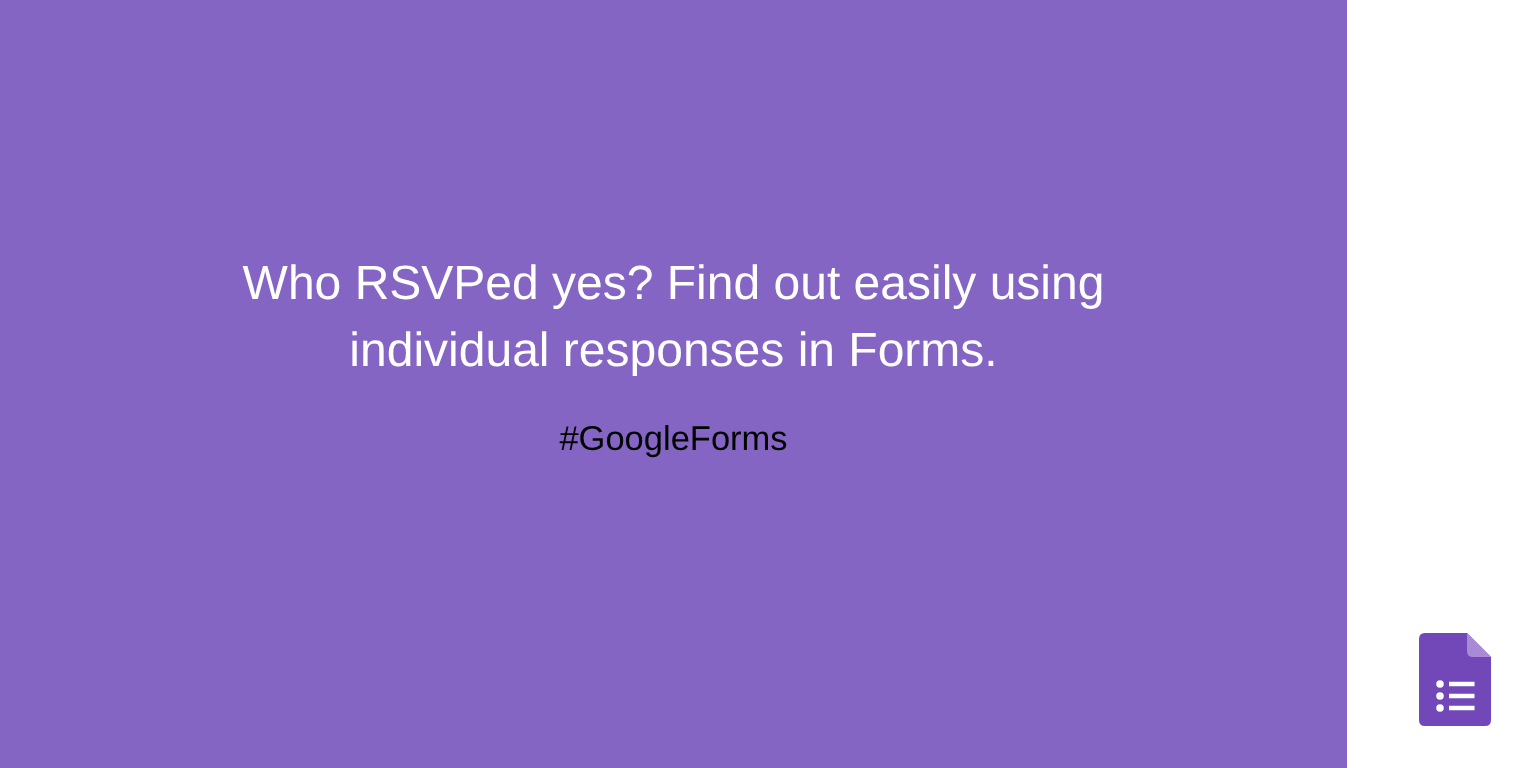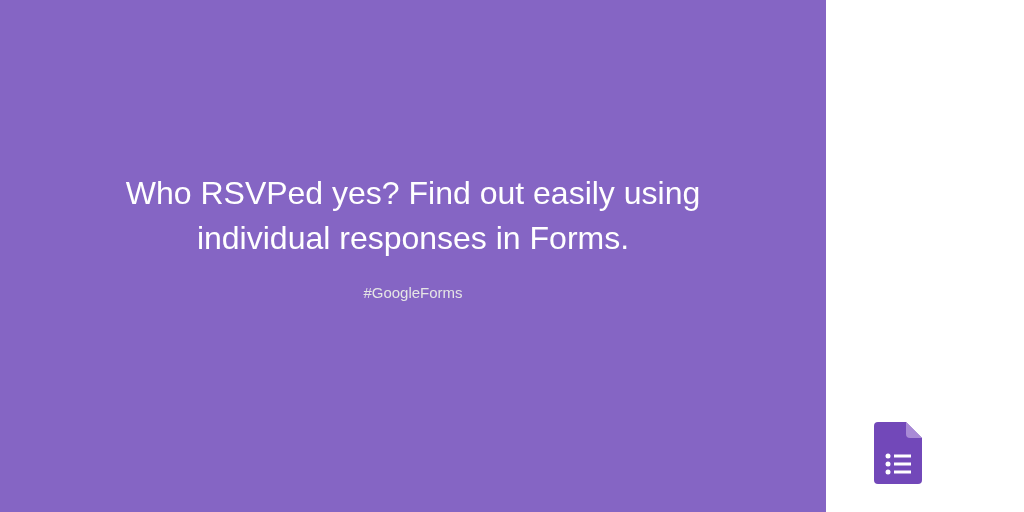--- a/index.html
+++ b/index.html
@@ -8,41 +8,41 @@
       box-sizing: border-box;
     }
     body {
       width: 1024px;
       height: 512px;
       display: flex;
       font-family: Arial, Helvetica, sans-serif;
       overflow: hidden;
     }
     .main-panel {
-      width: 826px;
+      width: 898px;
       height: 512px;
       background-color: #8565c4;
       display: flex;
       flex-direction: column;
       align-items: center;
       justify-content: center;
       padding: 0 100px;
       padding-bottom: 40px;
     }
     .headline {
       color: #ffffff;
       font-size: 32px;
       font-weight: 400;
       text-align: center;
       line-height: 1.4;
       margin-bottom: 24px;
     }
     .hashtag {
-      color: #e5e5e5;
-      font-size: 15px;
+      color: #000000;
+      font-size: 23px;
       font-weight: 400;
       text-align: center;
     }
     .side-panel {
       width: 126px;
       height: 512px;
       background-color: #ffffff;
       position: relative;
     }
     .forms-icon {

